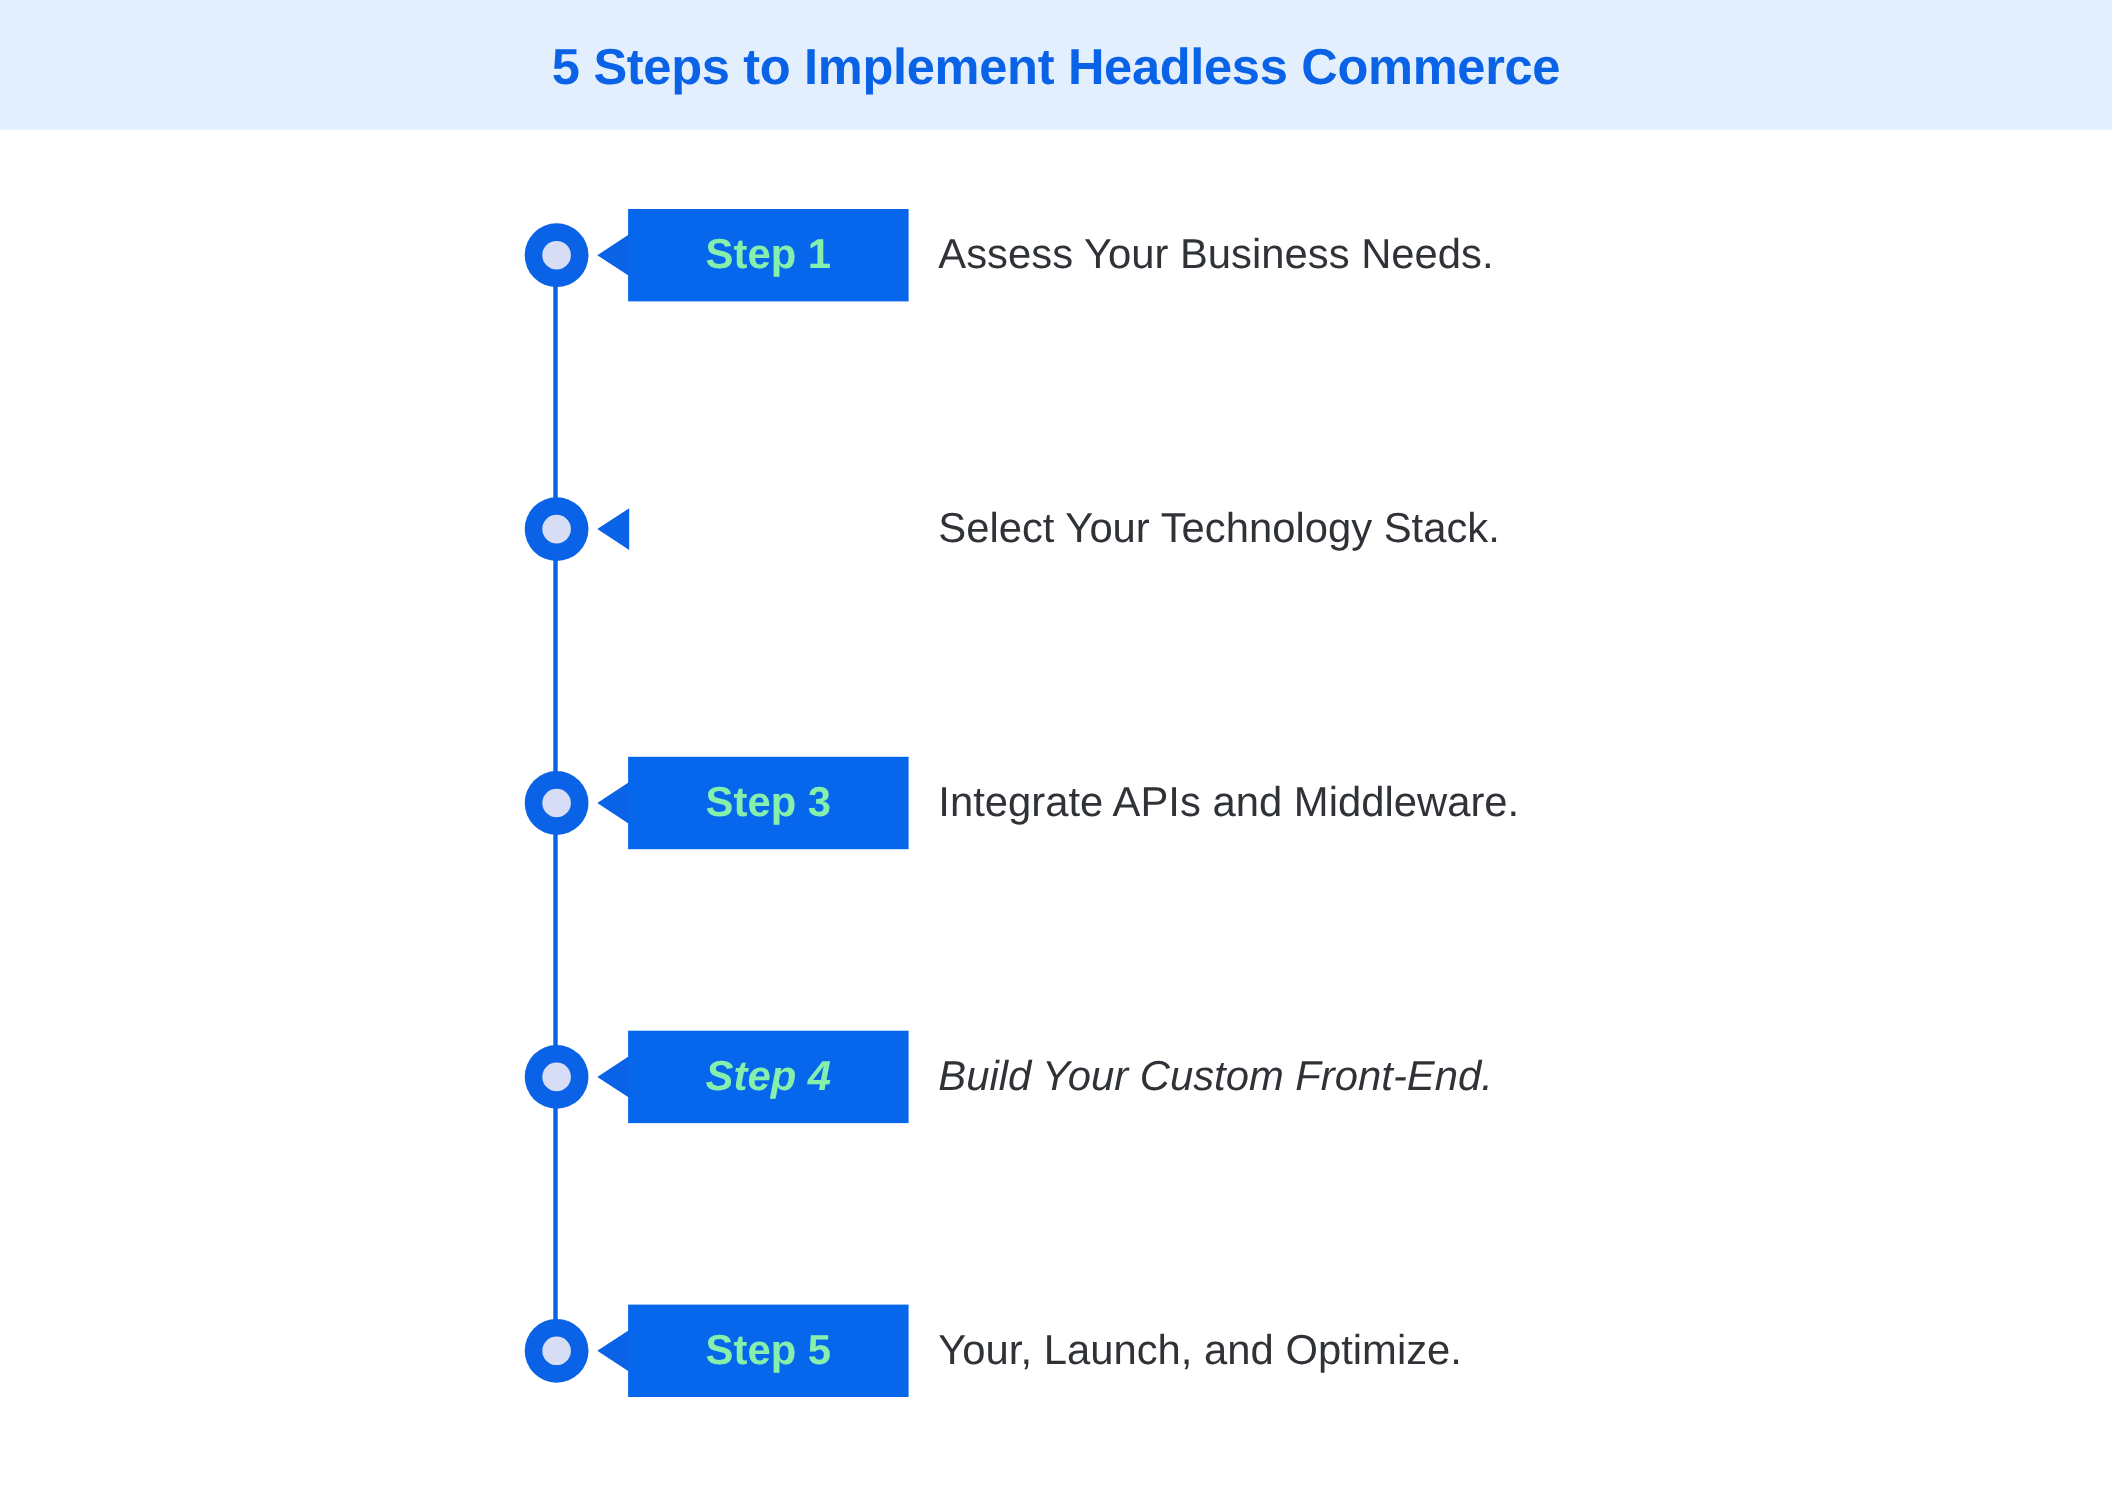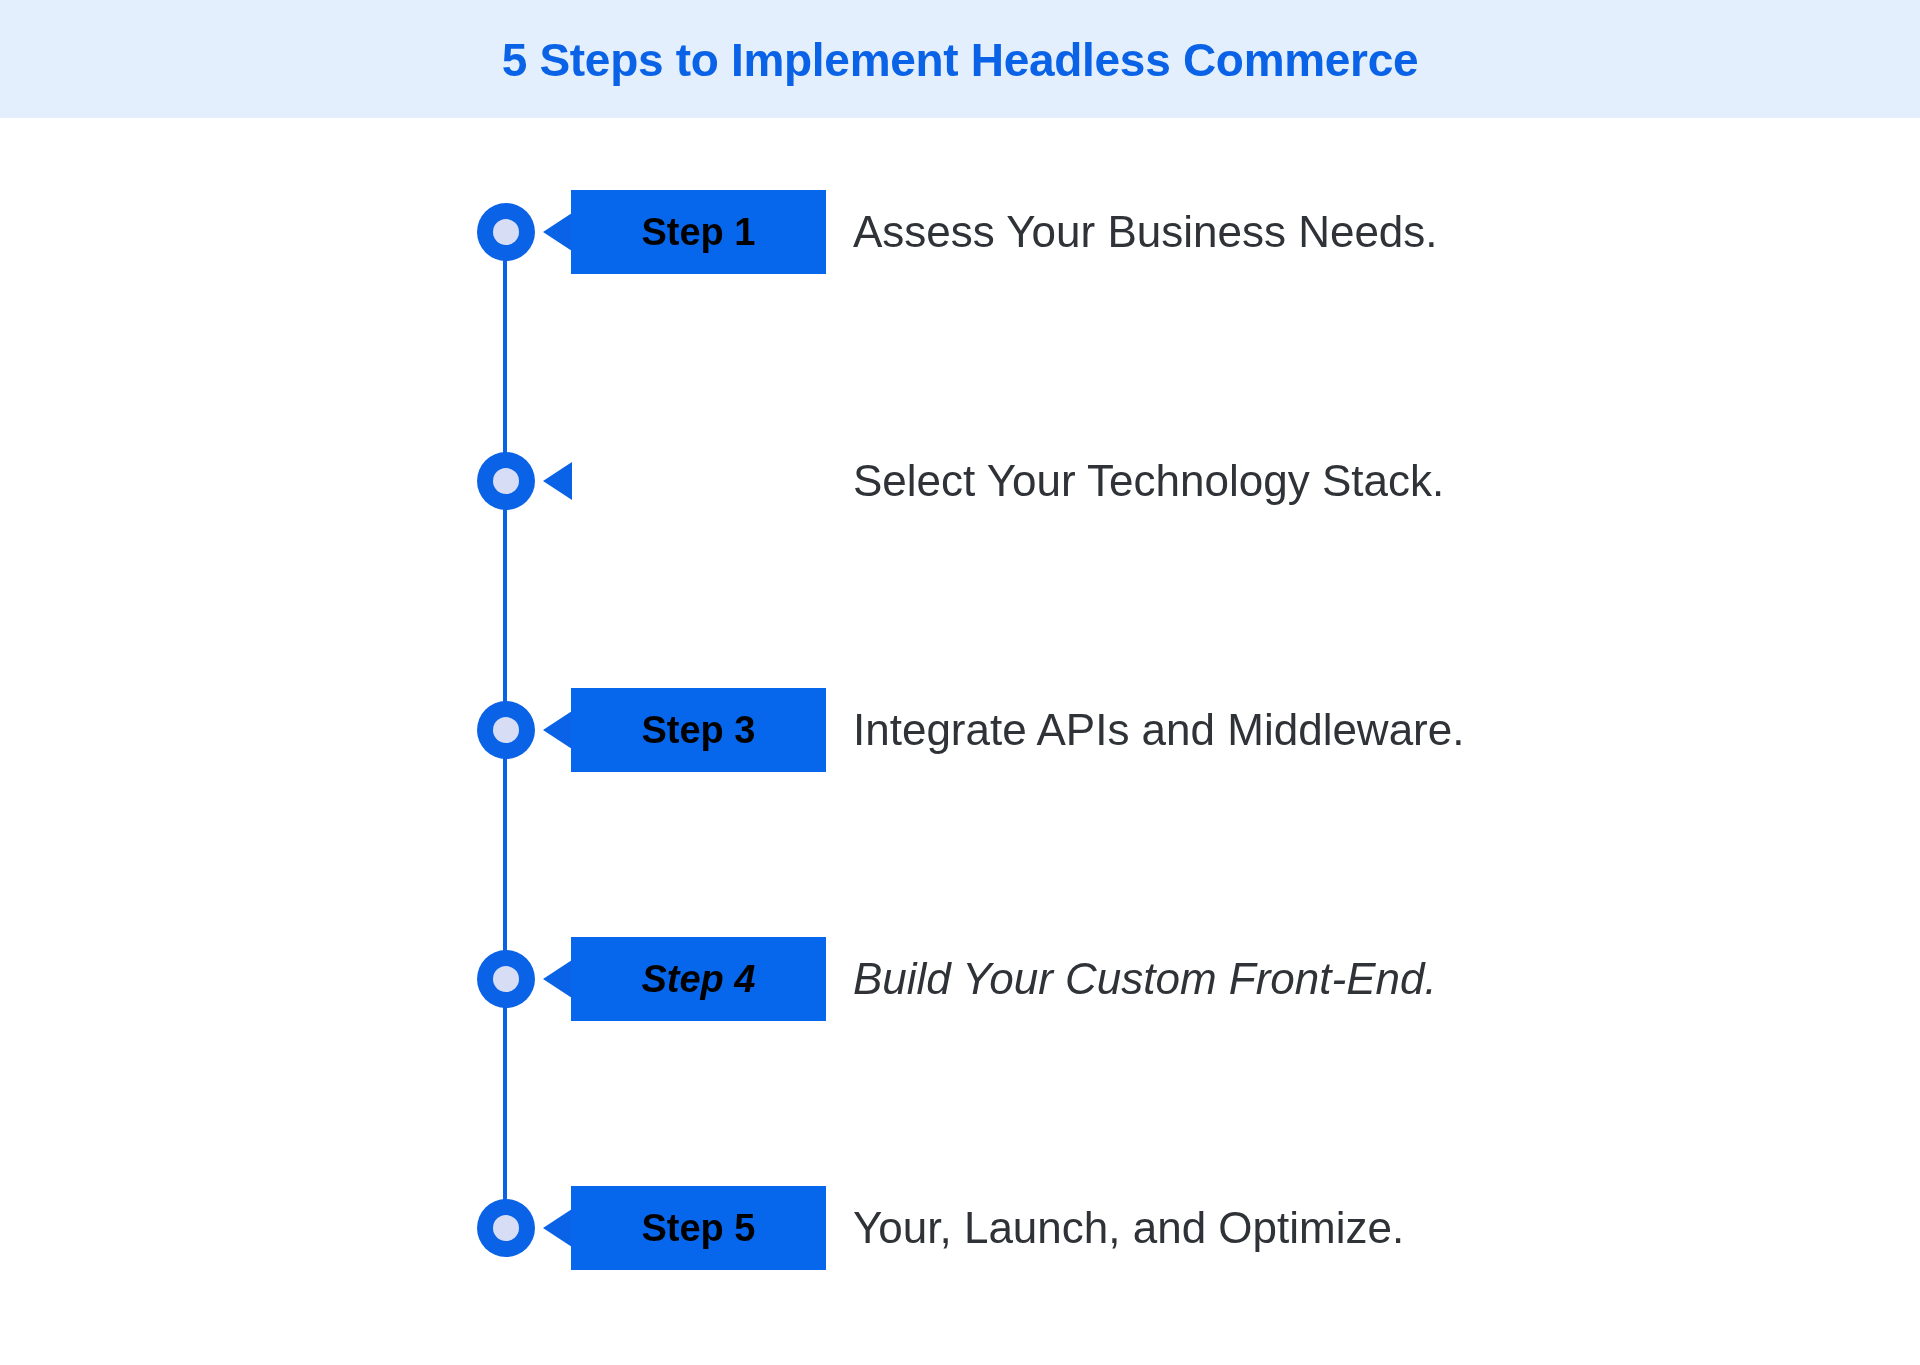--- a/index.html
+++ b/index.html
@@ -5,22 +5,22 @@
   html,body{margin:0;padding:0;}
   body{width:1920px;height:1365px;background:#ffffff;position:relative;overflow:hidden;font-family:"Liberation Sans",sans-serif;}
   .header{position:absolute;left:0;top:0;width:1920px;height:118px;background:#e4effd;display:flex;align-items:center;justify-content:center;}
   .title{font-family:"Liberation Sans",sans-serif;font-weight:700;font-size:46px;color:#0a63e6;letter-spacing:-0.3px;margin-top:2px;text-align:center;}
   .line{position:absolute;left:503px;top:232px;width:4px;height:996px;background:#0a63e6;}
   .step{position:absolute;left:0;width:1920px;height:84px;}
   .dot{position:absolute;left:477px;top:13px;width:58px;height:58px;border-radius:50%;background:#0a63e6;}
   .dot-inner{position:absolute;left:16px;top:16px;width:26px;height:26px;border-radius:50%;background:#d6ddf5;}
   .arrow{position:absolute;left:543px;top:23px;width:0;height:0;border-top:19px solid transparent;border-bottom:19px solid transparent;border-right:29px solid #0a63e6;}
   .badge{position:absolute;left:571px;top:0;width:255px;height:84px;background:#0667ed;display:flex;align-items:center;justify-content:center;}
-  .badge-label{color:#000000;font-weight:700;font-size:38px;font-family:"Liberation Sans",sans-serif;}
-  .desc{position:absolute;left:853px;top:0;height:84px;display:flex;align-items:center;font-size:44px;color:#2f3237;font-family:"Liberation Sans",sans-serif;white-space:nowrap;}
+  .badge-label{color:#86efac;font-weight:700;font-size:38px;font-family:"Liberation Sans",sans-serif;}
+  .desc{position:absolute;left:853px;top:0;height:84px;display:flex;align-items:center;font-size:38px;color:#2f3237;font-family:"Liberation Sans",sans-serif;white-space:nowrap;}
 </style>
 </head>
 <body>
 
 <div class="header">
   <div class="title">5 Steps to Implement Headless Commerce</div>
 </div>
 
 <div class="line"></div>
 

